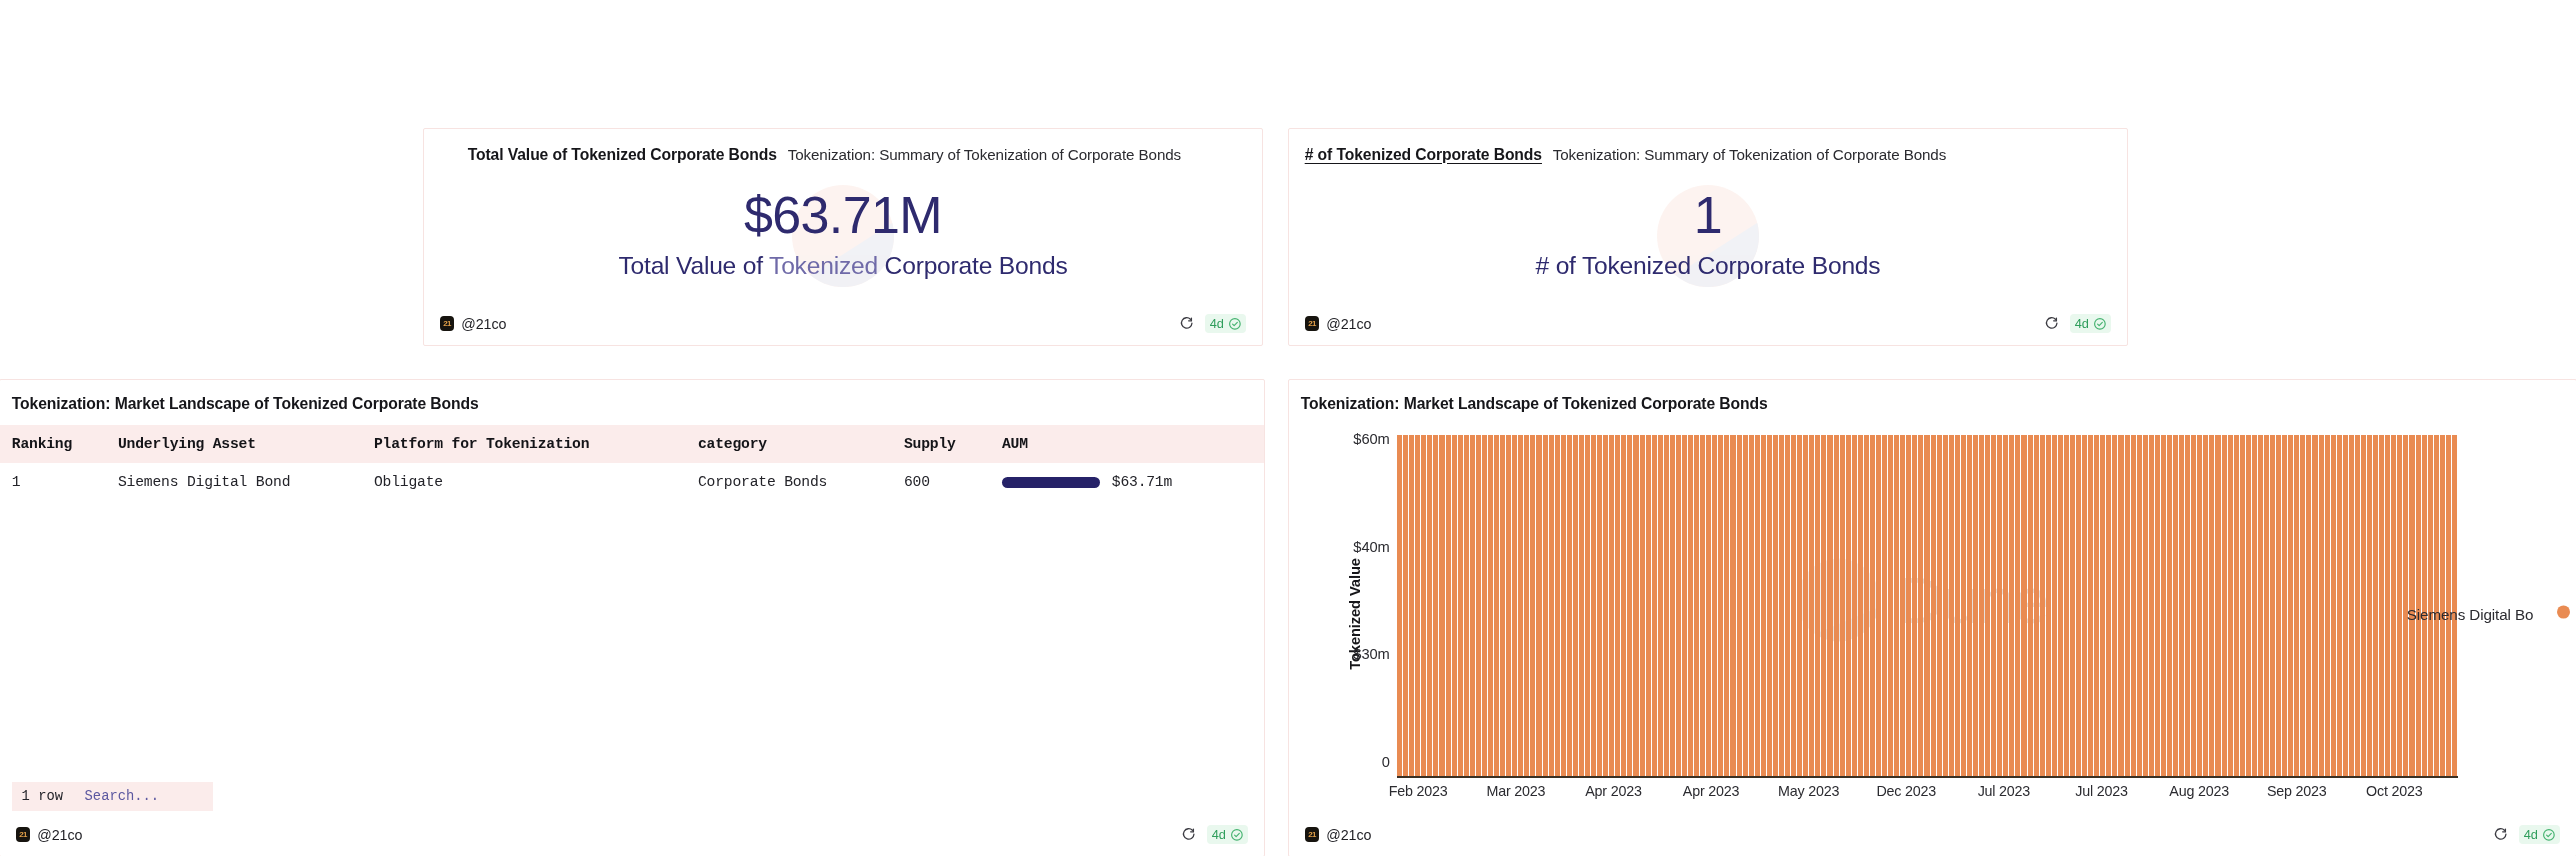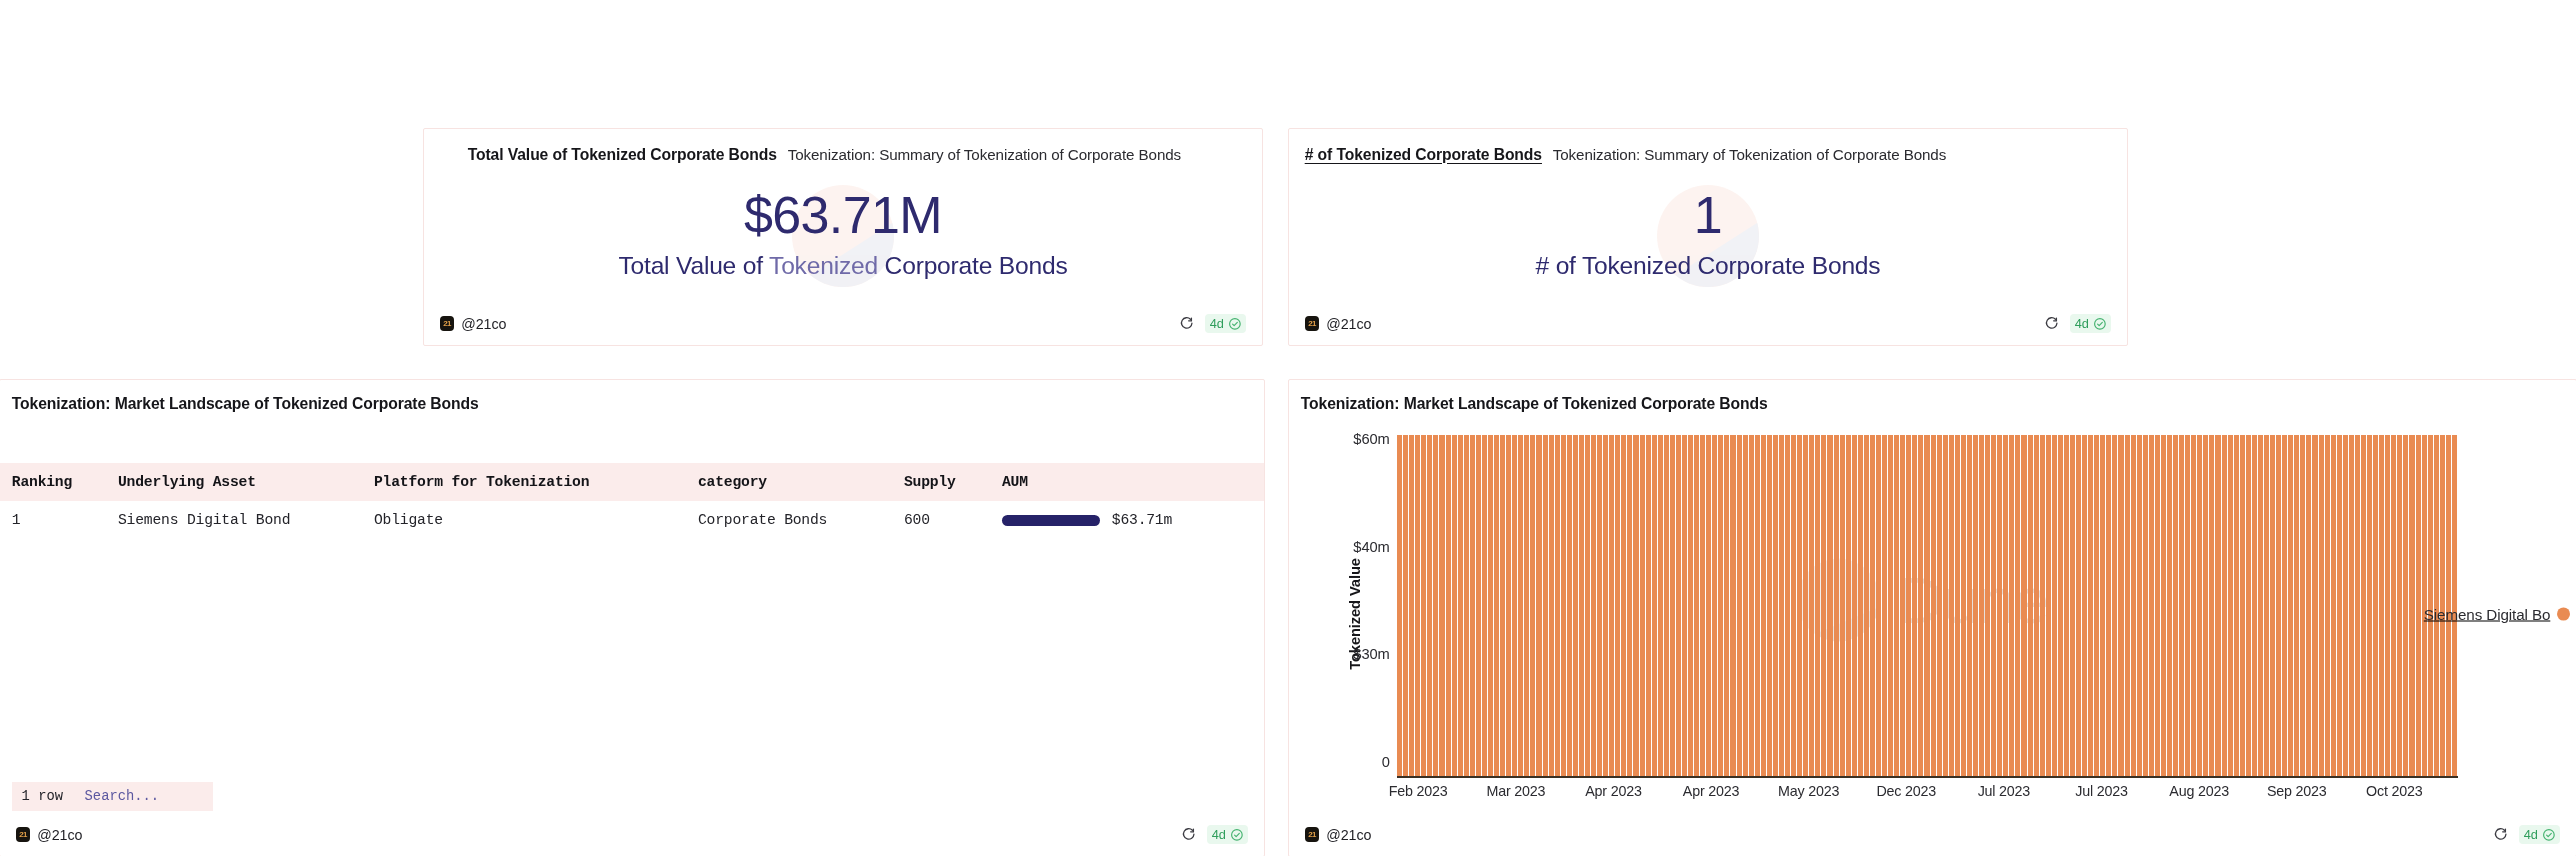--- a/index.html
+++ b/index.html
@@ -169,21 +169,21 @@
   .wm { position: absolute; left: 50%; top: 50%; transform: translate(-52%, -50%); display: flex; align-items: center; gap: 17.7px; opacity: 0.14; pointer-events: none; }
   .wm-logo { position: relative; width: 83px; height: 83px; }
   .wm-logo .wc { position: absolute; inset: 0; border-radius: 50%; background: #7a3d18; opacity: 0.55; }
   .wm-logo .ws { position: absolute; inset: 0; border-radius: 50%; background: #4a2410; clip-path: polygon(100% 58%, 100% 100%, 0% 100%); opacity: 0.65; }
   .wm-text { font-size: 65px; font-weight: 400; color: #5a2c10; letter-spacing: -1px; }
   .x-ticks { position: absolute; left: 108px; right: 118px; bottom: 0; height: 25.6px; text-align: center; }
   .x-tick {
     position: absolute; top: 3.9px; transform: translateX(-50%);
     font-size: 14.3px; color: #2b2b30; white-space: nowrap; letter-spacing: -0.2px;
   }
-  .legend { position: absolute; right: 5.9px; top: 50%; transform: translateY(-50%); display: flex; align-items: center; gap: 7px; text-decoration: underline; }
+  .legend { position: absolute; right: 5.9px; top: 50%; transform: translateY(-50%); display: flex; gap: 24px; }
   .legend-label { font-size: 15.2px; color: #2b2b30; letter-spacing: -0.1px; white-space: nowrap; }
   .legend-dot { width: 12.8px; height: 12.8px; border-radius: 50%; background: #e98b52; flex: 0 0 auto; }
 </style>
 </head>
 <body>
 
 <div class="page">
 
 
   <div class="card" id="counter-card-0" style="left:423px; top:128px; width:840px; height:218px;padding-left:28px;">
@@ -261,21 +261,21 @@
                 <path d="M8 12.3l2.7 2.7L16.2 9.3"></path>
             </svg>
           </span>
         </span>
       </div>
     </div>
   </div>
 
   <div class="card" id="table-panel" style="left:-1px; top:379px; width:1266px; height:478px;">
     <div class="panel-title">Tokenization: Market Landscape of Tokenized Corporate Bonds</div>
-    <div style="position:absolute; left:0; right:0; top:45px;margin-top:38px;">
+    <div style="position:absolute; left:0; right:0; top:45px;">
       <table class="dt">
         <colgroup>
           <col style="width:118px">
             <col style="width:256px">
             <col style="width:324px">
           <col style="width:206px">
             <col style="width:98px">
             <col style="width:263px">
         </colgroup>
         <thead>

